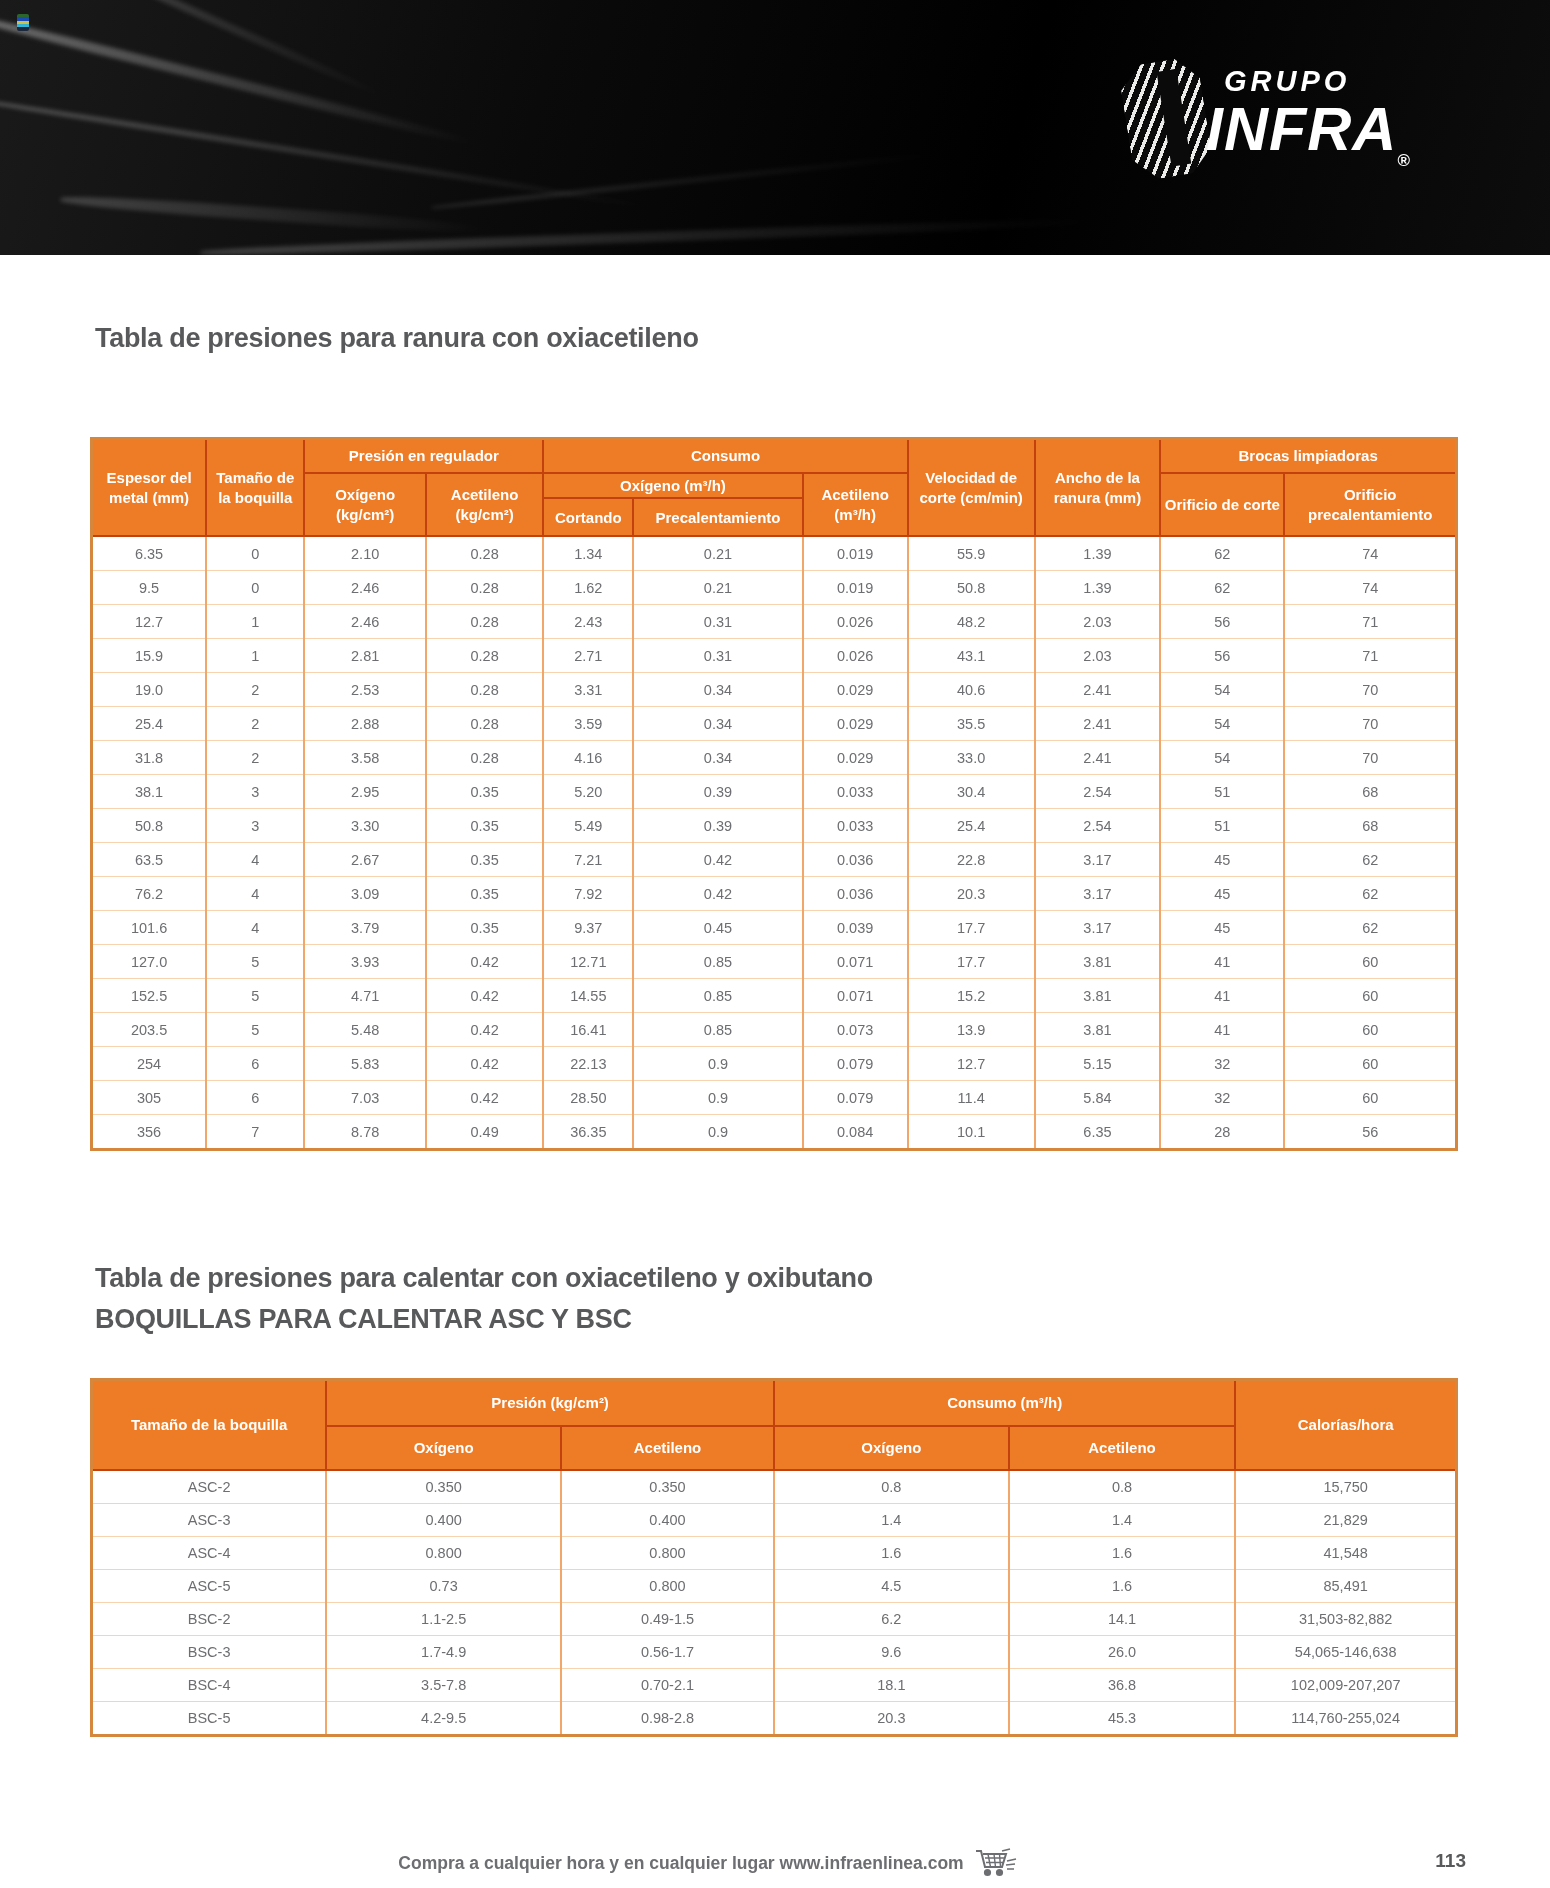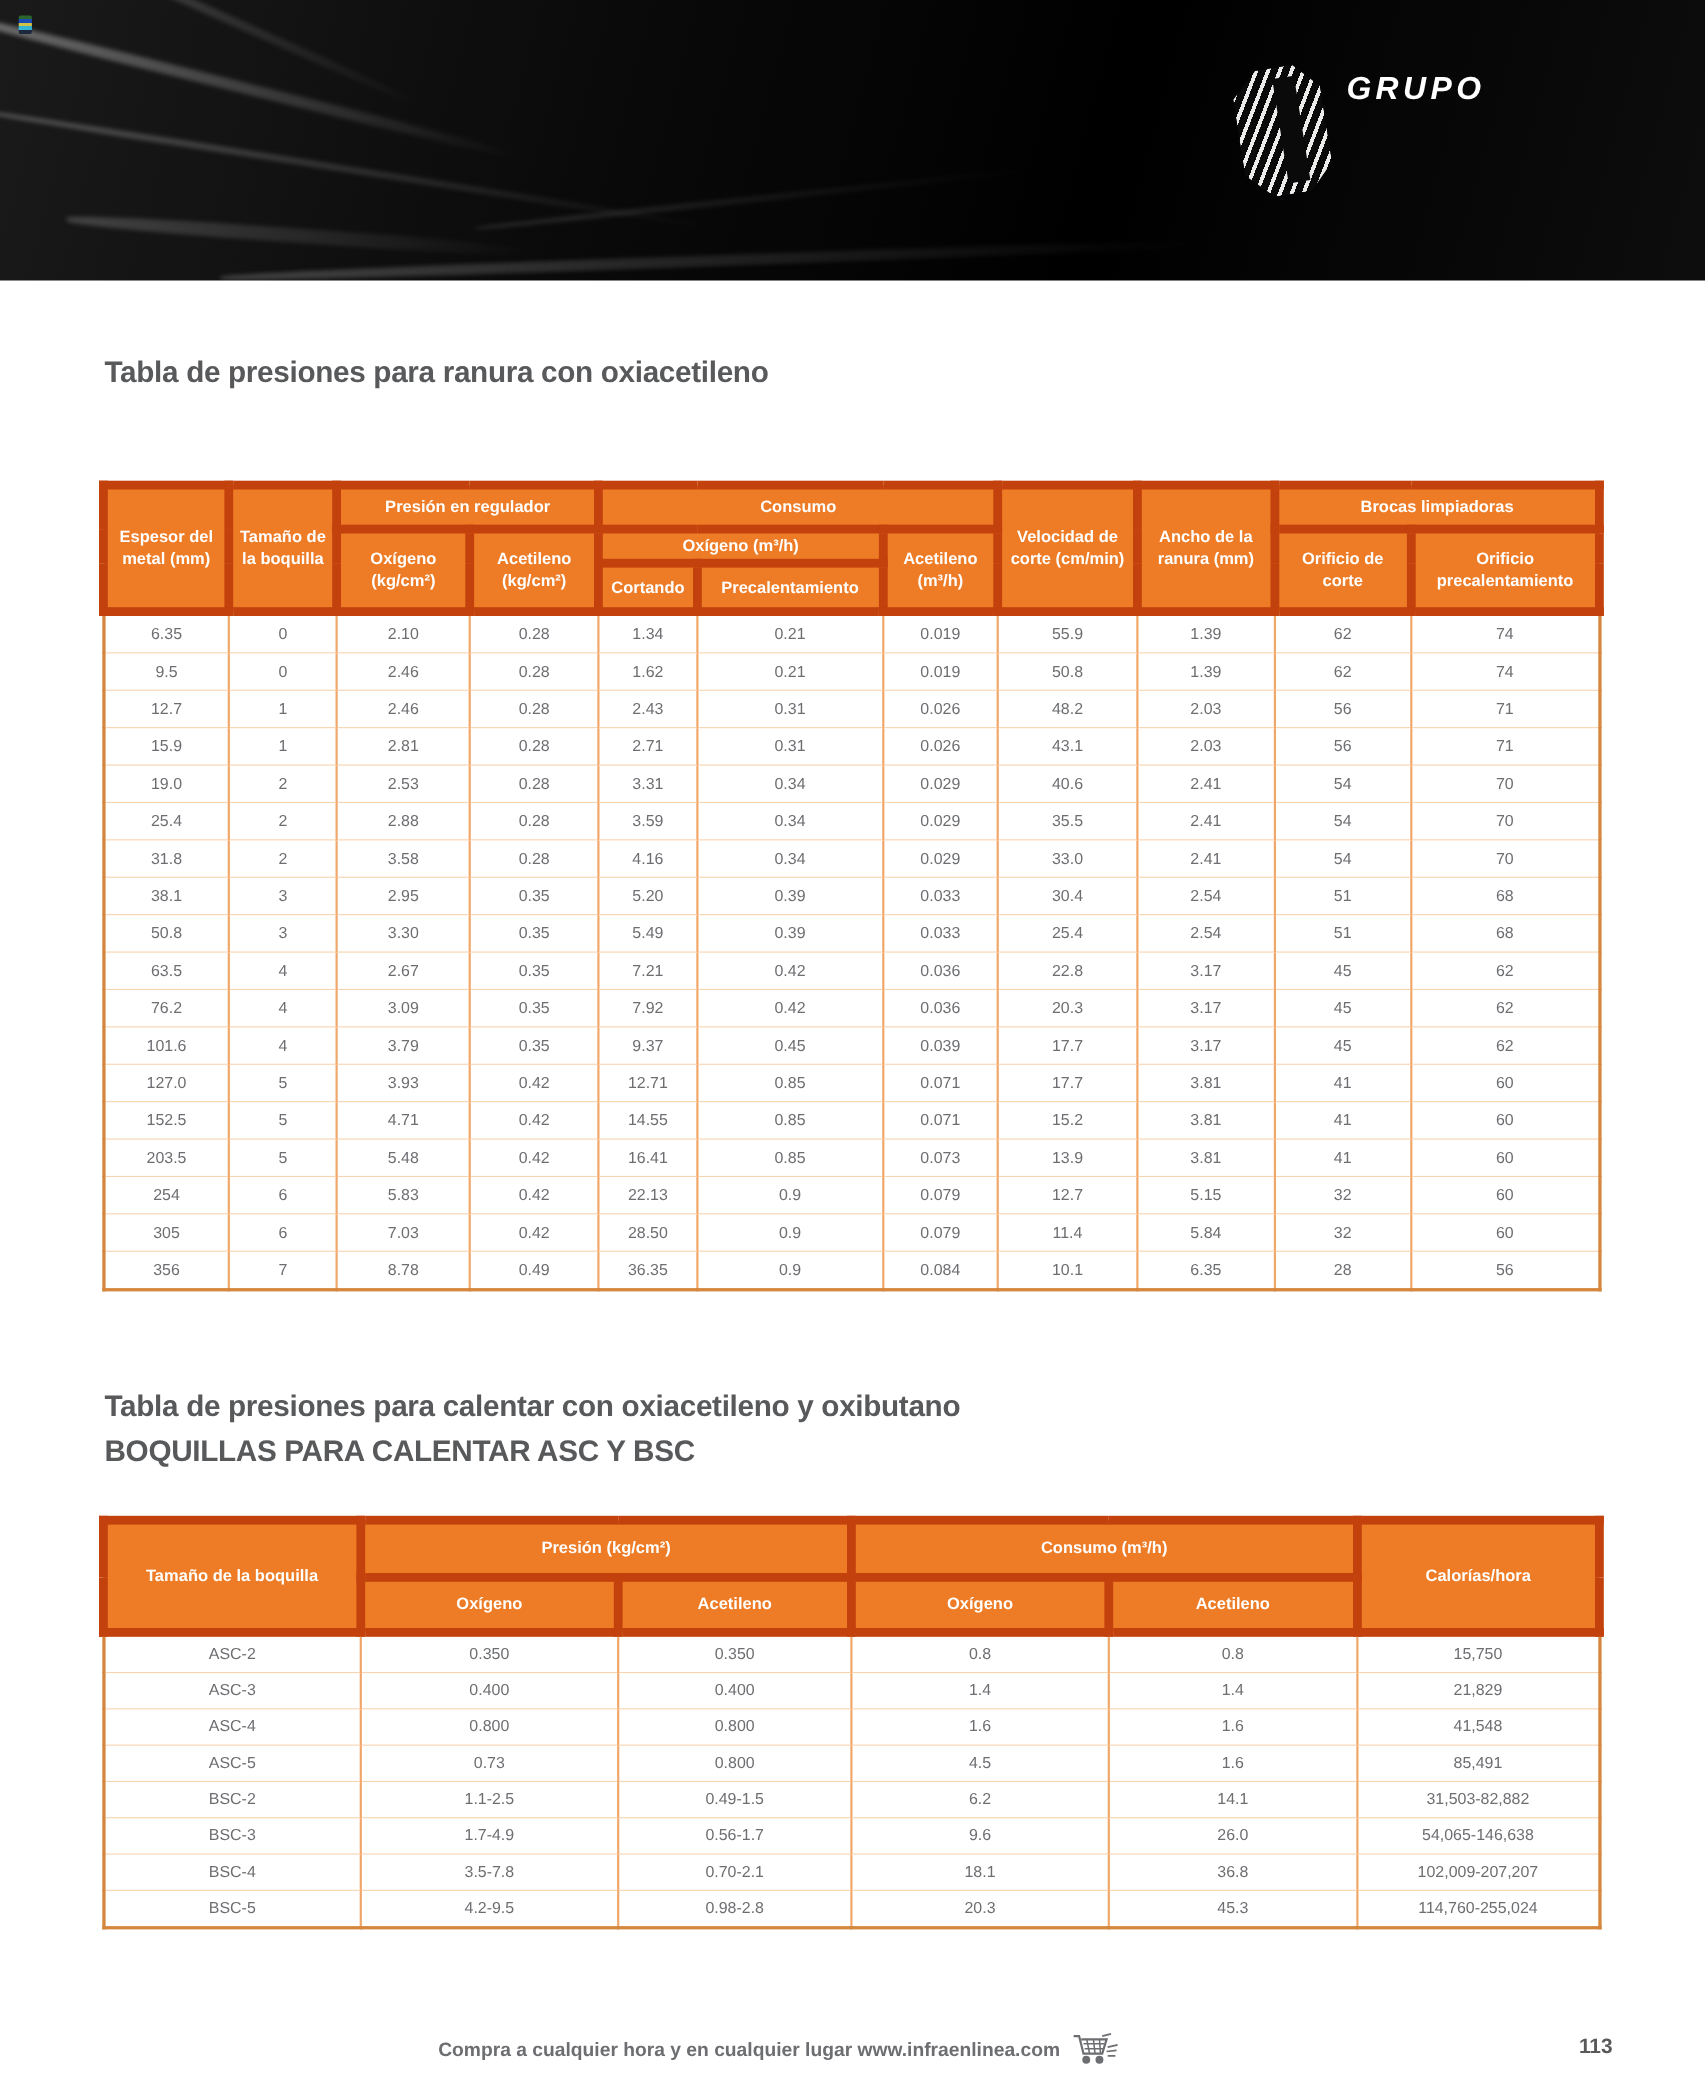--- a/index.html
+++ b/index.html
@@ -38,21 +38,21 @@
   .section-title{position:absolute;color:#58595b;font-weight:bold;font-size:27px;line-height:41px;letter-spacing:-.3px;}
   .title1{left:95px;top:318px;}
   .title2{left:95px;top:1258px;}
   
   .tbl-wrap{position:absolute;left:90px;width:1368px;}
   .tbl1{top:437px;}
   .tbl2{top:1378px;}
   table{border-collapse:collapse;width:100%;table-layout:fixed;border:3px solid #D6873E;}
   thead th{
     background:#EE7C26;color:#ffffff;font-size:15px;font-weight:bold;
-    border:8px solid #c2410c;padding:2px 3px;line-height:1.28;text-align:center;vertical-align:middle;
+    border:2px solid #c2410c;padding:2px 3px;line-height:1.28;text-align:center;vertical-align:middle;
   }
   .tbl1 thead tr.r1 th{height:28px;}
   .tbl1 thead tr.r3 th{height:32px;}
   .tbl2 thead tr.r1 th{height:40px;}
   .tbl2 thead tr.r2 th{height:38px;}
   tbody td{
     background:#ffffff;color:#6d6e71;font-size:14.5px;text-align:center;height:33px;
     border-left:2px solid #F2A76A;border-right:2px solid #F2A76A;
     border-top:1px solid #F8D3AF;border-bottom:1px solid #F8D3AF;
     padding:0 2px;white-space:nowrap;overflow:hidden;
@@ -76,20 +76,21 @@
   <div class="streak s3"></div>
   <div class="streak s4"></div>
   <div class="streak s5"></div>
   <div class="streak s6"></div>
   <div class="color-artifact"></div>
   <div class="banner-logo">
     <div class="badge">
       <div class="badge-core"></div>
     </div>
     <div class="grupo-text">GRUPO</div>
+    <div class="infra-text"><span>INFRA</span><span class="reg-mark">®</span></div>
   </div>
 </div>
 
 <div class="section-title title1">
   <div>Tabla de presiones para ranura con oxiacetileno</div>
 </div>
 
 <div class="tbl-wrap tbl1">
   <table>
     <colgroup>

